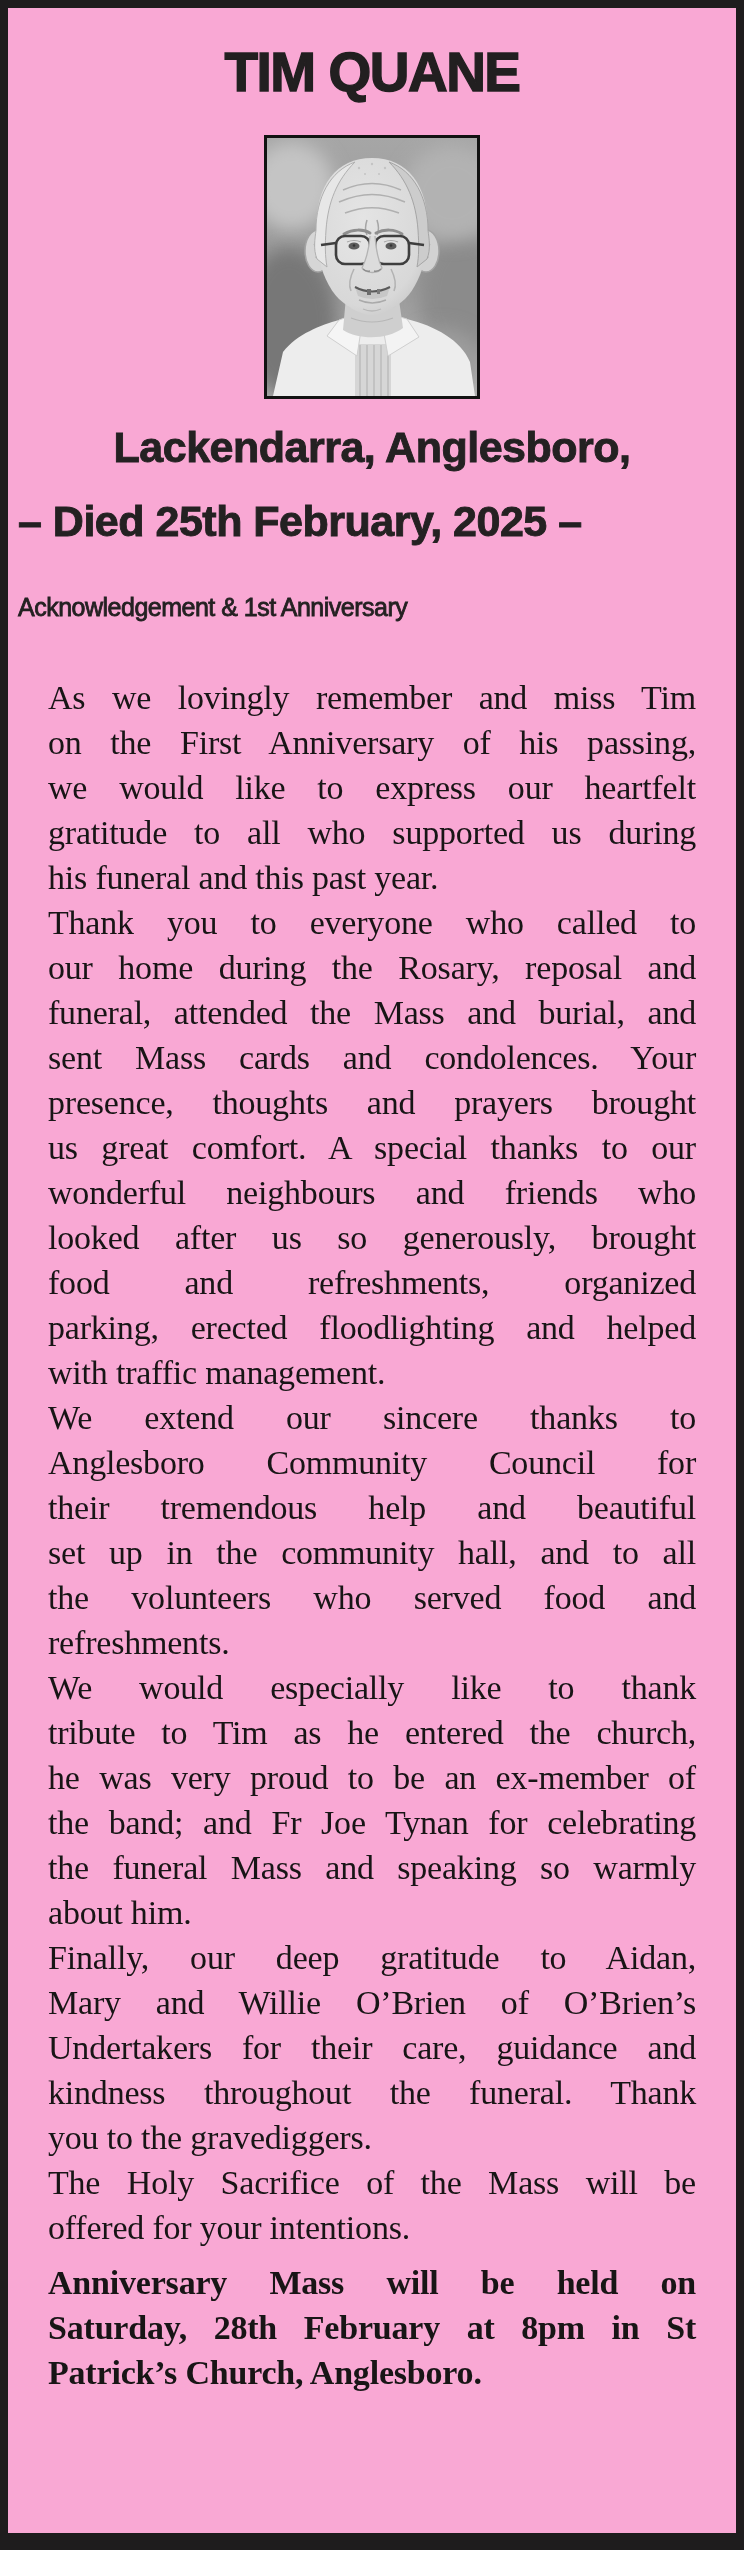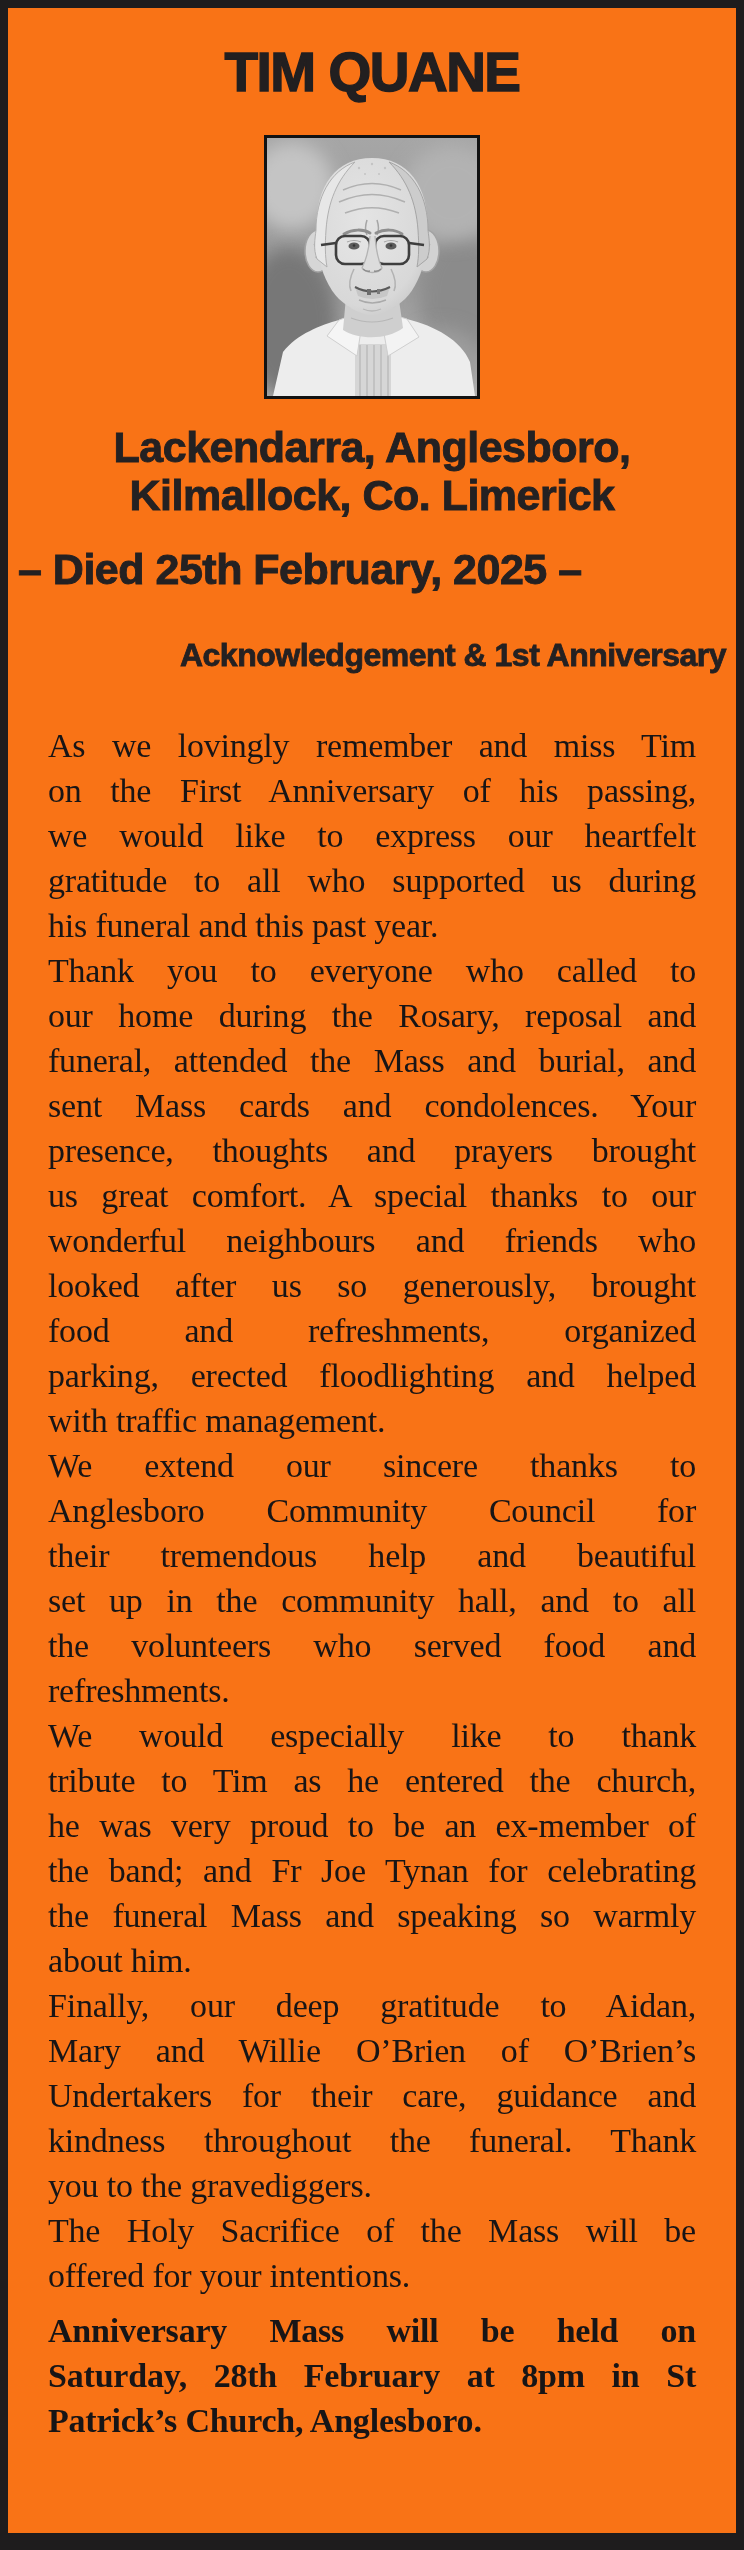--- a/index.html
+++ b/index.html
@@ -1,19 +1,19 @@
 <!DOCTYPE html>
 <html><head>
 <meta charset="utf-8">
 <style>
   html,body{margin:0;padding:0;background:#e9e9e9;}
   .page{
     width:744px;height:2550px;
     box-sizing:border-box;
-    background:#f97316;
+    background:#f9a8d4;
     border:8px solid #1e1c1d;
     border-bottom-width:17px;
     position:relative;
     overflow:hidden;
     font-family:"Liberation Sans",sans-serif;
     color:#1b191a;
   }
   .deceased-name{
     margin:34px 0 0 0;
     text-align:center;
@@ -47,24 +47,24 @@
     text-align:left;
     font-size:43px;
     line-height:48px;
     font-weight:700;
     letter-spacing:-0.5px;
     color:#242122;
     -webkit-text-stroke:0.9px #242122;
   }
   .section-heading{
     margin:42px 10px 0 10px;
-    text-align:right;
-    font-size:32px;
+    text-align:left;
+    font-size:25px;
     line-height:40px;
-    font-weight:700;
+    font-weight:400;
     letter-spacing:-0.5px;
     color:#242122;
     -webkit-text-stroke:0.8px #242122;
   }
   .body-text{
     margin:48px 40px 10px 40px;
     font-family:"Liberation Serif",serif;
     font-size:34px;
     line-height:45px;
     color:#181516;
@@ -187,21 +187,20 @@
       <path d="M88 149 Q105 158 123 149" stroke="#5a5a5a" stroke-width="2" fill="none"></path>
       <rect x="100" y="151" width="4" height="6" fill="#6d6d6d"></rect>
       <rect x="110" y="151" width="3" height="5" fill="#7a7a7a"></rect>
       <path d="M92 162 Q105 168 119 162" stroke="#aaaaaa" stroke-width="1.4" fill="none"></path>
       <path d="M96 171 Q105 175 114 171" stroke="#b8b8b8" stroke-width="1.3" fill="none"></path>
     </svg>
   </div>
 
   <h2 class="address-heading">
     <span>Lackendarra, Anglesboro,</span><br>
-    <span>Kilmallock, Co. Limerick</span>
   </h2>
 
   <h2 class="died-line">– Died 25th February, 2025 –</h2>
 
   <h3 class="section-heading">Acknowledgement &amp; 1st Anniversary</h3>
 
   <div class="body-text">
     <div>
         <div class="line">As we lovingly remember and miss Tim</div>
         <div class="line">on the First Anniversary of his passing,</div>

